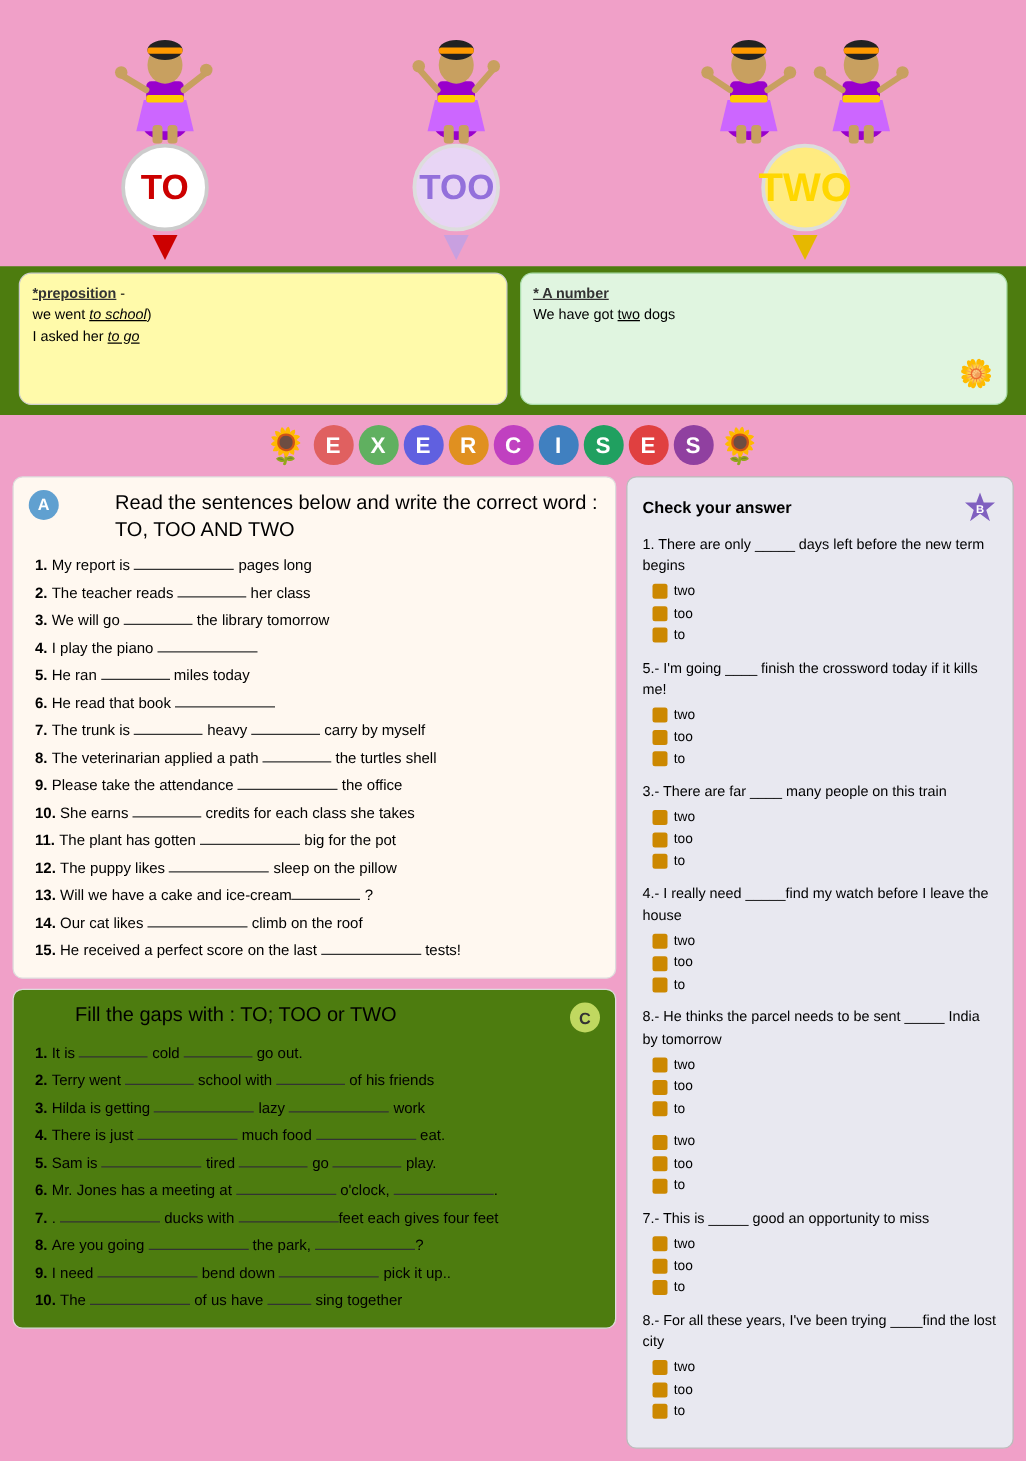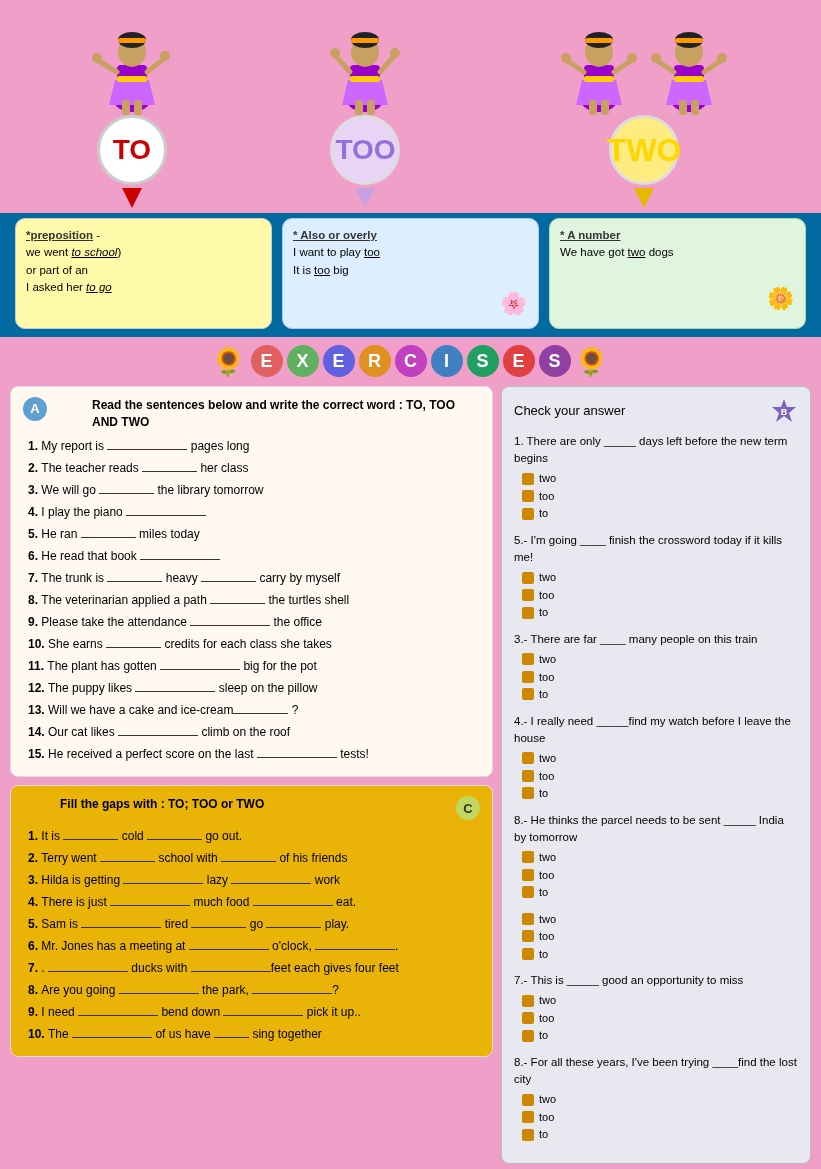--- a/index.html
+++ b/index.html
@@ -48,21 +48,21 @@
       margin-top: 3px;
     }
     .arrow-down.purple { border-top-color: #c8a0e0; }
     .arrow-down.yellow { border-top-color: #e6b800; }
 
     
     .def-section {
       display: flex;
       padding: 5px 15px 8px;
       gap: 10px;
-      background: #0369a1;
+      background: #4d7c0f;
     }
     .def-box {
       border-radius: 10px;
       padding: 8px 10px;
       font-size: 11.5px;
       line-height: 1.5;
       flex: 1;
     }
     .def-box.yellow { background: #fffaaa; border: 1.5px solid #ccc; }
     .def-box.blue { background: #ddeeff; border: 1.5px solid #aaccee; }
@@ -130,22 +130,22 @@
       border-radius: 50%;
       background: #60a0d0;
       color: white;
       font-weight: bold;
       font-size: 13px;
       display: flex; align-items: center; justify-content: center;
       flex-shrink: 0;
     }
     .section-badge.c-badge { background: #c0d860; color: #333; }
     .section-title {
-      font-weight: bold;
-      font-size: 12px;
+      font-weight: normal;
+      font-size: 16px;
       line-height: 1.4;
       padding-left: 37px;
     }
     .exercise-list {
       list-style: none;
       counter-reset: item;
       padding-left: 5px;
     }
     .exercise-list li {
       counter-increment: item;
@@ -161,42 +161,42 @@
       display: inline-block;
       border-bottom: 1px solid #333;
       min-width: 55px;
       height: 14px;
     }
     .blank-long { min-width: 80px; }
     .blank-short { min-width: 35px; }
 
     
     .section-c {
-      background: #eab308;
+      background: #4d7c0f;
       border-radius: 8px;
       padding: 10px 12px;
       border: 1.5px solid #ddd;
     }
 
     
     .right-panel {
       width: 310px;
       background: #e8e8f0;
       border-radius: 8px;
       padding: 10px 12px;
       border: 1.5px solid #bbb;
     }
     .right-header {
       display: flex;
       justify-content: space-between;
       align-items: center;
       margin-bottom: 8px;
     }
     .right-title {
-      font-weight: normal;
+      font-weight: bold;
       font-size: 13px;
     }
 
     .check-question {
       margin-bottom: 10px;
       font-size: 11.5px;
       line-height: 1.5;
     }
     .check-question .q-text {
       margin-bottom: 3px;
@@ -310,29 +310,21 @@
     </svg>
     <div class="word-label two">TWO</div>
     <div class="arrow-down yellow"></div>
   </div>
 </div>
 
 <div class="def-section">
   <div class="def-box yellow">
     <div><strong>*preposition</strong> -</div>
     <div>we went <em>to school</em>)</div>
-    <div>or part of an</div>
     <div>I asked her <em>to go</em></div>
-  </div>
-  <div class="def-box blue">
-    <div><strong>* Also or overly</strong></div>
-    <div>I want to play <u>too</u></div>
-    <div>It is <u>too</u> big</div>
-
-    <div style="text-align:right;font-size:22px;margin-top:8px;">🌸</div>
   </div>
   <div class="def-box green">
     <div><strong>* A number</strong></div>
     <div>We have got <u>two</u> dogs</div>
     <div style="text-align:right;font-size:22px;margin-top:20px;">🌼</div>
   </div>
 </div>
 
 <div class="exercises-banner">
   <span class="sunflower">🌻</span>

